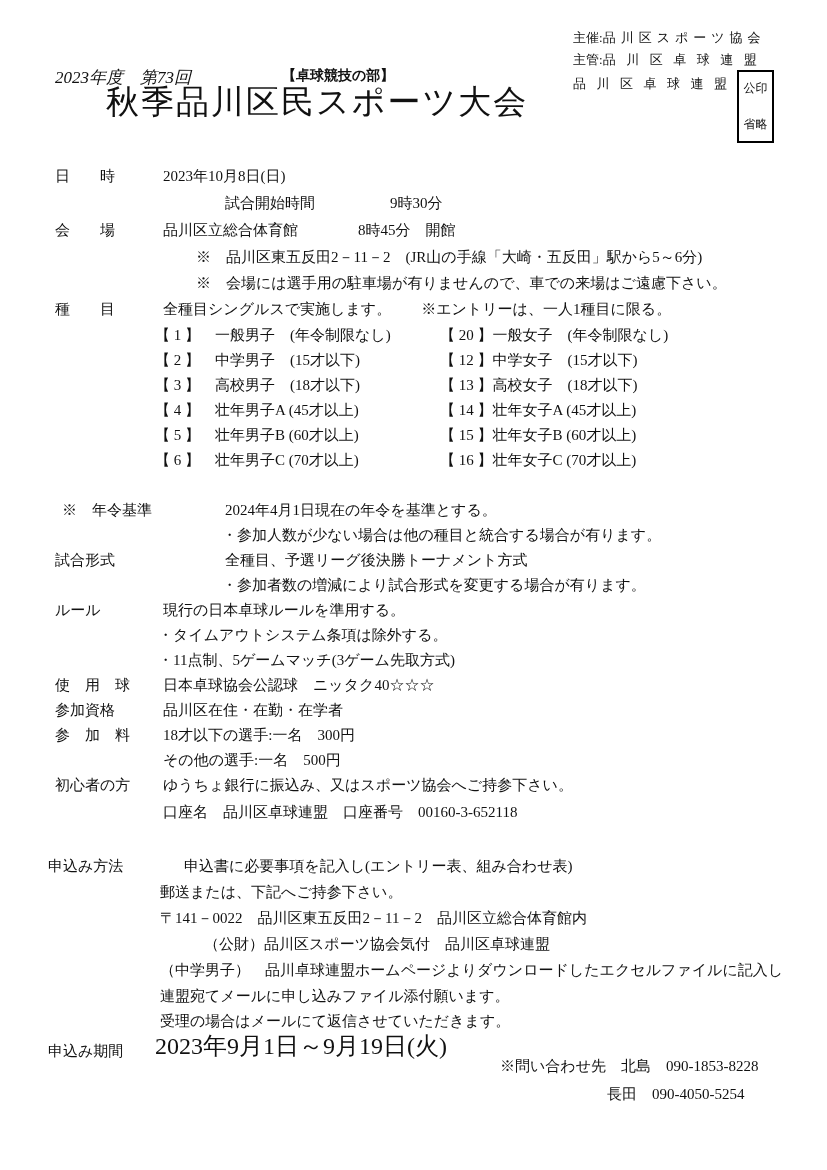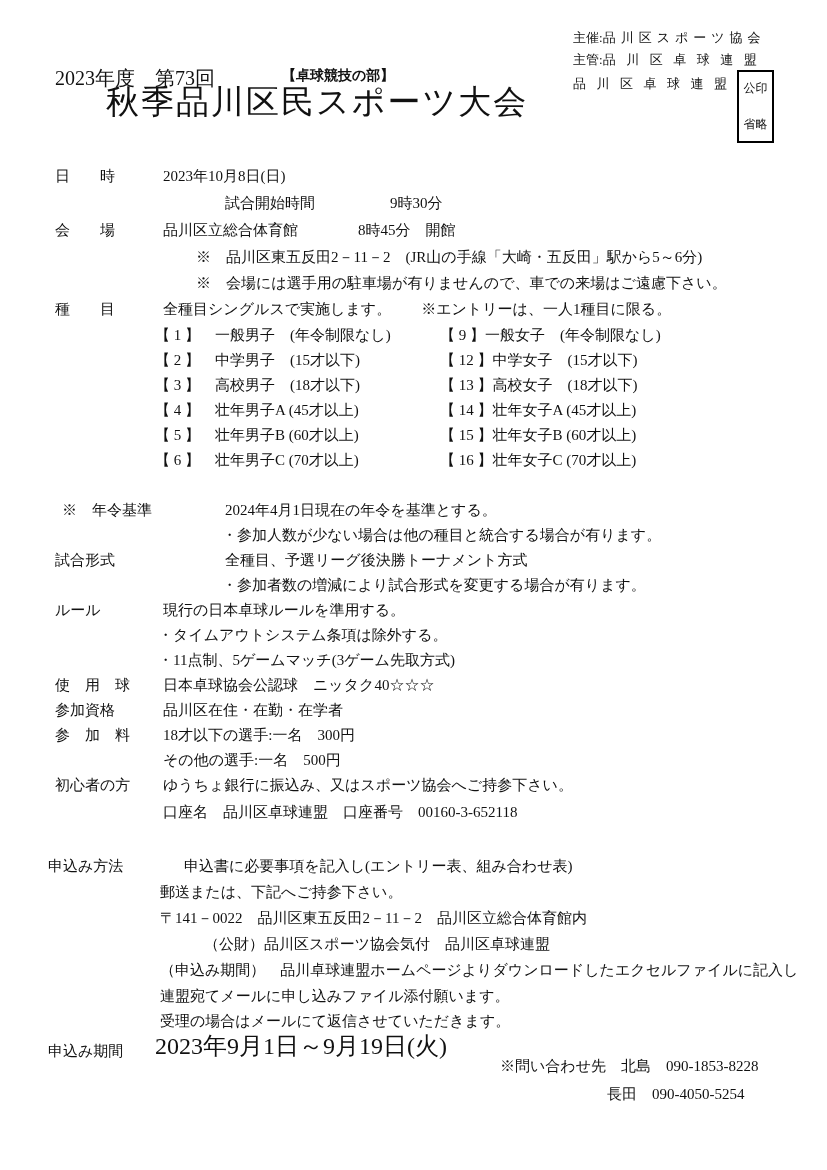--- a/index.html
+++ b/index.html
@@ -7,21 +7,21 @@
         font-family:"Liberation Serif","DejaVu Serif",serif;color:#111;
         overflow:hidden;margin:0 auto;}
   .line{position:absolute;font-size:15px;line-height:20px;white-space:pre;}
   .hdr{font-size:13px;line-height:16px;}
   .sp5{letter-spacing:5px;}
   .sp10{letter-spacing:10.5px;}
   .seal-box{position:absolute;left:737px;top:70px;width:33px;height:49px;
         border:2px solid #000;display:flex;flex-direction:column;
         align-items:center;justify-content:space-between;padding:10px 0;
         font-size:12px;line-height:13px;}
-  .title-small{font-size:20px;}
+  .title-small{font-size:17px;font-style:italic;}
   .title-cat{font-size:14px;font-weight:600;text-align:right;}
   .title-main{font-size:33px;letter-spacing:2px;}
   .big{font-size:24px;line-height:30px;}
 </style>
 </head>
 <body>
 
 <div class="page">
 
   <div class="line hdr" style="top:30px;left:573px;"><span>主催:</span><span class="sp5">品川区スポーツ協会</span></div>
@@ -43,21 +43,21 @@
 
   <div class="line" style="top:220px;left:55px;">会　　場</div>
   <div class="line" style="top:220px;left:163px;">品川区立総合体育館　　　　8時45分　開館</div>
   <div class="line" style="top:247px;left:196px;">※　品川区東五反田2－11－2　(JR山の手線「大崎・五反田」駅から5～6分)</div>
   <div class="line" style="top:273px;left:196px;">※　会場には選手用の駐車場が有りませんので、車での来場はご遠慮下さい。</div>
 
   <div class="line" style="top:299px;left:55px;">種　　目</div>
   <div class="line" style="top:299px;left:163px;">全種目シングルスで実施します。　　※エントリーは、一人1種目に限る。</div>
 
   <div class="line" style="top:325px;left:155px;">【 1 】　一般男子　(年令制限なし)</div>
-  <div class="line" style="top:325px;left:440px;">【 9 】一般女子　(年令制限なし)</div>
+  <div class="line" style="top:325px;left:440px;">【 20 】一般女子　(年令制限なし)</div>
   <div class="line" style="top:350px;left:155px;">【 2 】　中学男子　(15才以下)</div>
   <div class="line" style="top:350px;left:440px;">【 12 】中学女子　(15才以下)</div>
   <div class="line" style="top:375px;left:155px;">【 3 】　高校男子　(18才以下)</div>
   <div class="line" style="top:375px;left:440px;">【 13 】高校女子　(18才以下)</div>
   <div class="line" style="top:400px;left:155px;">【 4 】　壮年男子A (45才以上)</div>
   <div class="line" style="top:400px;left:440px;">【 14 】壮年女子A (45才以上)</div>
   <div class="line" style="top:425px;left:155px;">【 5 】　壮年男子B (60才以上)</div>
   <div class="line" style="top:425px;left:440px;">【 15 】壮年女子B (60才以上)</div>
   <div class="line" style="top:450px;left:155px;">【 6 】　壮年男子C (70才以上)</div>
   <div class="line" style="top:450px;left:440px;">【 16 】壮年女子C (70才以上)</div>
@@ -87,21 +87,21 @@
 
   <div class="line" style="top:775px;left:55px;">初心者の方</div>
   <div class="line" style="top:775px;left:163px;">ゆうちょ銀行に振込み、又はスポーツ協会へご持参下さい。</div>
   <div class="line" style="top:802px;left:163px;">口座名　品川区卓球連盟　口座番号　00160-3-652118</div>
 
   <div class="line" style="top:856px;left:48px;">申込み方法</div>
   <div class="line" style="top:856px;left:160px;padding-left:24px;">申込書に必要事項を記入し(エントリー表、組み合わせ表)</div>
   <div class="line" style="top:882px;left:160px;">郵送または、下記へご持参下さい。</div>
   <div class="line" style="top:908px;left:160px;">〒141－0022　品川区東五反田2－11－2　品川区立総合体育館内</div>
   <div class="line" style="top:934px;left:204px;">（公財）品川区スポーツ協会気付　品川区卓球連盟</div>
-  <div class="line" style="top:960px;left:160px;">（申込み期間）　品川卓球連盟ホームページよりダウンロードしたエクセルファイルに記入し</div>
+  <div class="line" style="top:960px;left:160px;">（中学男子）　品川卓球連盟ホームページよりダウンロードしたエクセルファイルに記入し</div>
   <div class="line" style="top:986px;left:160px;">連盟宛てメールに申し込みファイル添付願います。</div>
   <div class="line" style="top:1011px;left:160px;">受理の場合はメールにて返信させていただきます。</div>
 
   <div class="line" style="top:1041px;left:48px;">申込み期間</div>
   <div class="line big" style="top:1031px;left:155px;">2023年9月1日～9月19日(火)</div>
 
   <div class="line" style="top:1056px;left:500px;">※問い合わせ先　北島　090-1853-8228</div>
   <div class="line" style="top:1084px;left:607px;">長田　090-4050-5254</div>
 
 </div>

